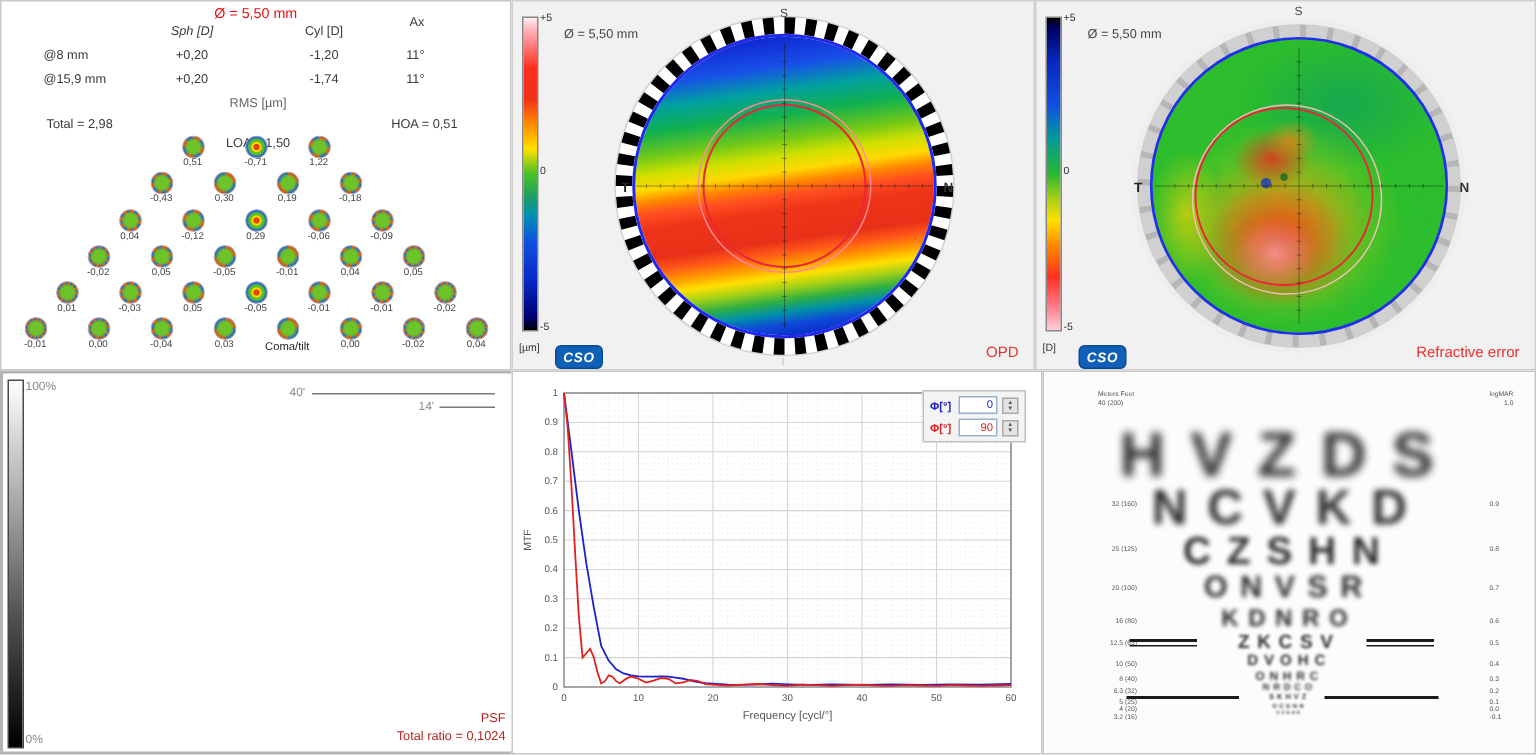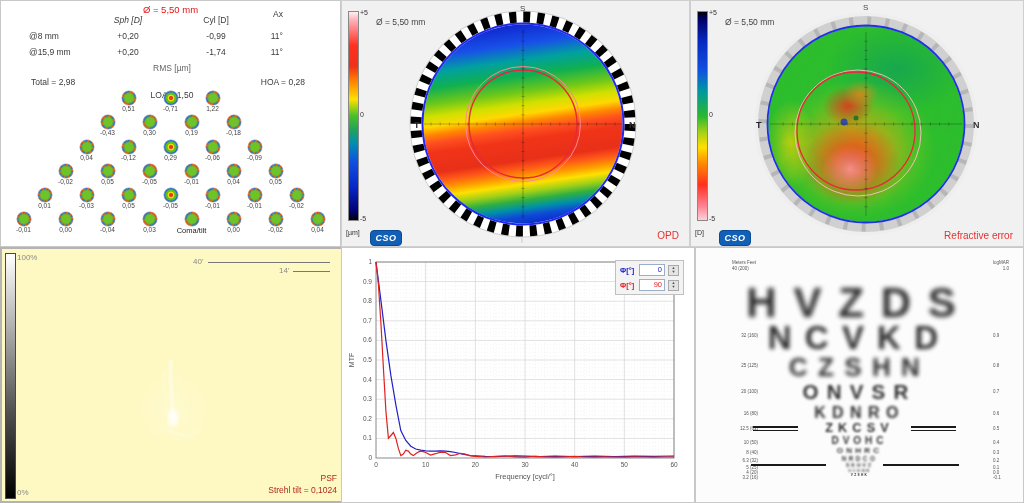--- a/index.html
+++ b/index.html
@@ -27,21 +27,21 @@
   .cb-lab{position:absolute;font-size:7px;color:#333;}
   .cb-top{left:18px;top:8px;} .cb-mid{left:18px;top:110px;} .cb-bot{left:18px;top:214px;}
   .cb-unit{left:4px;top:228px;}
   .dia{position:absolute;left:34px;top:16px;font-size:8.5px;color:#444;}
   .mapsvg{position:absolute;left:0;top:0;}
   .cso{position:absolute;left:28px;top:229px;width:30px;height:14px;background:#1060b8;border:1px solid #0a4a90;
        border-radius:4px;color:#fff;font-weight:bold;font-style:italic;font-size:9px;line-height:14px;
        text-align:center;letter-spacing:.5px;}
   .maplab{position:absolute;right:10px;bottom:5px;font-size:10px;color:#e83030;}
   
-  .p-psf{left:0;top:247px;width:345px;height:256px;background:#fef9c3;border:2px solid #b4b4b4;}
+  .p-psf{left:0;top:247px;width:345px;height:256px;background:#ffffff;border:2px solid #b4b4b4;}
   .psf-bar{position:absolute;left:3px;top:4px;width:9px;height:244px;border:1px solid #484848;
            background:linear-gradient(#fff,#b0b0b0 30%,#505050 65%,#000 100%);}
   .psf-t{position:absolute;font-size:8px;color:#8a8a8a;}
   .psf-line{position:absolute;height:1px;background:#787878;}
   .psf-red{position:absolute;right:6px;text-align:right;font-size:8.5px;color:#b02820;}
   
   .p-mtf{left:341px;top:247px;width:354px;height:256px;background:#fff;border:1px solid #c8c8c8;}
   .spin-box{position:absolute;right:10px;top:12px;background:#f3f3f3;border:1px solid #c0c0c0;
             padding:3px 4px;display:flex;flex-direction:column;gap:3px;}
   .spin-row{display:flex;align-items:center;gap:3px;}
@@ -66,30 +66,30 @@
 
 <div>
 
   <section class="panel p-zernike">
     <div class="z-title">Ø = 5,50 mm</div>
     <span class="zt zc" style="left:127px;top:14px;font-style:italic;">Sph [D]</span>
     <span class="zt zc" style="left:215px;top:14px;">Cyl [D]</span>
     <span class="zt zr" style="left:282px;top:8px;">Ax</span>
     <span class="zt" style="left:28px;top:30px;">@8 mm</span>
     <span class="zt zc" style="left:127px;top:30px;">+0,20</span>
-    <span class="zt zc" style="left:215px;top:30px;">-0,99</span>
+    <span class="zt zc" style="left:215px;top:30px;">-1,20</span>
     <span class="zt zr" style="left:282px;top:30px;">11°</span>
     <span class="zt" style="left:28px;top:46px;">@15,9 mm</span>
     <span class="zt zc" style="left:127px;top:46px;">+0,20</span>
     <span class="zt zc" style="left:215px;top:46px;">-1,74</span>
     <span class="zt zr" style="left:282px;top:46px;">11°</span>
     <span class="zt zc" style="left:171px;top:62px;color:#666;">RMS [µm]</span>
     <span class="zt" style="left:30px;top:76px;">Total = 2,98</span>
     <span class="zt zc" style="left:171px;top:89px;">LOA = 1,50</span>
-    <span class="zt zr" style="left:304px;top:76px;">HOA = 0,28</span>
+    <span class="zt zr" style="left:304px;top:76px;">HOA = 0,51</span>
     <div class="zpy" id="zpy">
         <div class="zpy-row">
           <div class="zpy-cell">
             <div class="zpy-icon" style="background: radial-gradient(circle, rgb(108, 196, 40) 0px, rgb(108, 196, 40) 42%, rgba(108, 196, 40, 0) 70%), conic-gradient(rgb(232, 64, 24) 0deg, rgb(232, 64, 24) 45deg, rgb(40, 88, 208) 45deg, rgb(40, 88, 208) 90deg, rgb(232, 64, 24) 90deg, rgb(232, 64, 24) 135deg, rgb(40, 88, 208) 135deg, rgb(40, 88, 208) 180deg, rgb(232, 64, 24) 180deg, rgb(232, 64, 24) 225deg, rgb(40, 88, 208) 225deg, rgb(40, 88, 208) 270deg, rgb(232, 64, 24) 270deg, rgb(232, 64, 24) 315deg, rgb(40, 88, 208) 315deg, rgb(40, 88, 208) 360deg);"></div>
             <div class="zpy-val">0,51</div>
           </div>
           <div class="zpy-cell">
             <div class="zpy-icon" style="background: radial-gradient(circle, rgb(232, 64, 24) 0px, rgb(232, 64, 24) 18%, rgb(248, 216, 0) 24%, rgb(248, 216, 0) 32%, rgb(88, 192, 32) 38%, rgb(88, 192, 32) 52%, rgb(40, 104, 216) 62%, rgb(40, 104, 216) 100%);"></div>
             <div class="zpy-val">-0,71</div>
           </div>
@@ -377,21 +377,21 @@
         <path d="M176,126 C174,140 180,156 178,168" stroke-width="1" opacity=".3"></path>
         <path d="M150,148 C160,163 185,173 200,170" stroke-width="1" opacity=".25"></path>
         <path d="M152,158 C149,170 152,180 160,186" stroke-width="1" opacity=".25"></path>
         <path d="M158,176 C170,186 190,188 198,181" stroke-width="1.2" opacity=".35"></path>
         <path d="M166,182 l22,7" stroke-width="1.4" opacity=".3"></path>
         <path d="M180,168 C188,172 194,178 196,184" stroke-width="1" opacity=".28"></path>
       </g>
       <ellipse cx="171" cy="169" rx="5" ry="9" fill="#fff" opacity=".95" filter="url(#pb2)"></ellipse>
     </svg>
     <span class="psf-red" style="bottom:18px;">PSF</span>
-    <span class="psf-red" style="bottom:6px;">Strehl tilt = 0,1024</span>
+    <span class="psf-red" style="bottom:6px;">Total ratio = 0,1024</span>
   </section>
 
   <section class="panel p-mtf">
     <svg id="mtf-svg" width="352" height="254" viewBox="0 0 352 254">
         <path d="M 43.93333333333334 14 V 210 M 53.86666666666667 14 V 210 M 63.8 14 V 210 M 73.73333333333333 14 V 210 M 93.6 14 V 210 M 103.53333333333333 14 V 210 M 113.46666666666667 14 V 210 M 123.39999999999999 14 V 210 M 143.26666666666665 14 V 210 M 153.2 14 V 210 M 163.13333333333333 14 V 210 M 173.06666666666666 14 V 210 M 192.93333333333334 14 V 210 M 202.86666666666667 14 V 210 M 212.79999999999998 14 V 210 M 222.73333333333332 14 V 210 M 242.6 14 V 210 M 252.53333333333333 14 V 210 M 262.4666666666667 14 V 210 M 272.4 14 V 210 M 292.26666666666665 14 V 210 M 302.2 14 V 210 M 312.1333333333333 14 V 210 M 322.06666666666666 14 V 210 M 34 206.07999999999998 H 332 M 34 202.16 H 332 M 34 198.23999999999998 H 332 M 34 194.32000000000002 H 332 M 34 186.48 H 332 M 34 182.56 H 332 M 34 178.64 H 332 M 34 174.72 H 332 M 34 166.88 H 332 M 34 162.96 H 332 M 34 159.04 H 332 M 34 155.12 H 332 M 34 147.28 H 332 M 34 143.35999999999999 H 332 M 34 139.44 H 332 M 34 135.51999999999998 H 332 M 34 127.68 H 332 M 34 123.76 H 332 M 34 119.84 H 332 M 34 115.92 H 332 M 34 108.08 H 332 M 34 104.16 H 332 M 34 100.24 H 332 M 34 96.32000000000001 H 332 M 34 88.48 H 332 M 34 84.56 H 332 M 34 80.64 H 332 M 34 76.72 H 332 M 34 68.88 H 332 M 34 64.96000000000001 H 332 M 34 61.04 H 332 M 34 57.12 H 332 M 34 49.27999999999999 H 332 M 34 45.36000000000001 H 332 M 34 41.44 H 332 M 34 37.519999999999996 H 332 M 34 29.679999999999993 H 332 M 34 25.75999999999999 H 332 M 34 21.840000000000007 H 332 M 34 17.92 H 332 " stroke="#e8e8e8" stroke-width=".5" stroke-dasharray="1 2" fill="none"></path>
         <path d="M 83.66666666666666 14 V 210 M 133.33333333333331 14 V 210 M 183 14 V 210 M 232.66666666666666 14 V 210 M 282.33333333333337 14 V 210 M 332 14 V 210 M 34 190.4 H 332 M 34 170.8 H 332 M 34 151.2 H 332 M 34 131.6 H 332 M 34 112 H 332 M 34 92.39999999999998 H 332 M 34 72.79999999999998 H 332 M 34 53.19999999999999 H 332 M 34 33.599999999999994 H 332 M 34 14 H 332 " stroke="#d4d4d4" stroke-width=".7" fill="none"></path>
         <rect x="34" y="14" width="298" height="196" stroke="#8a8a8a" fill="none" stroke-width="1"></rect>
         <text x="30" y="212" font-size="6.5" text-anchor="end" fill="#555">0</text>
         <text x="30" y="192.4" font-size="6.5" text-anchor="end" fill="#555">0.1</text>
         <text x="30" y="172.8" font-size="6.5" text-anchor="end" fill="#555">0.2</text>

